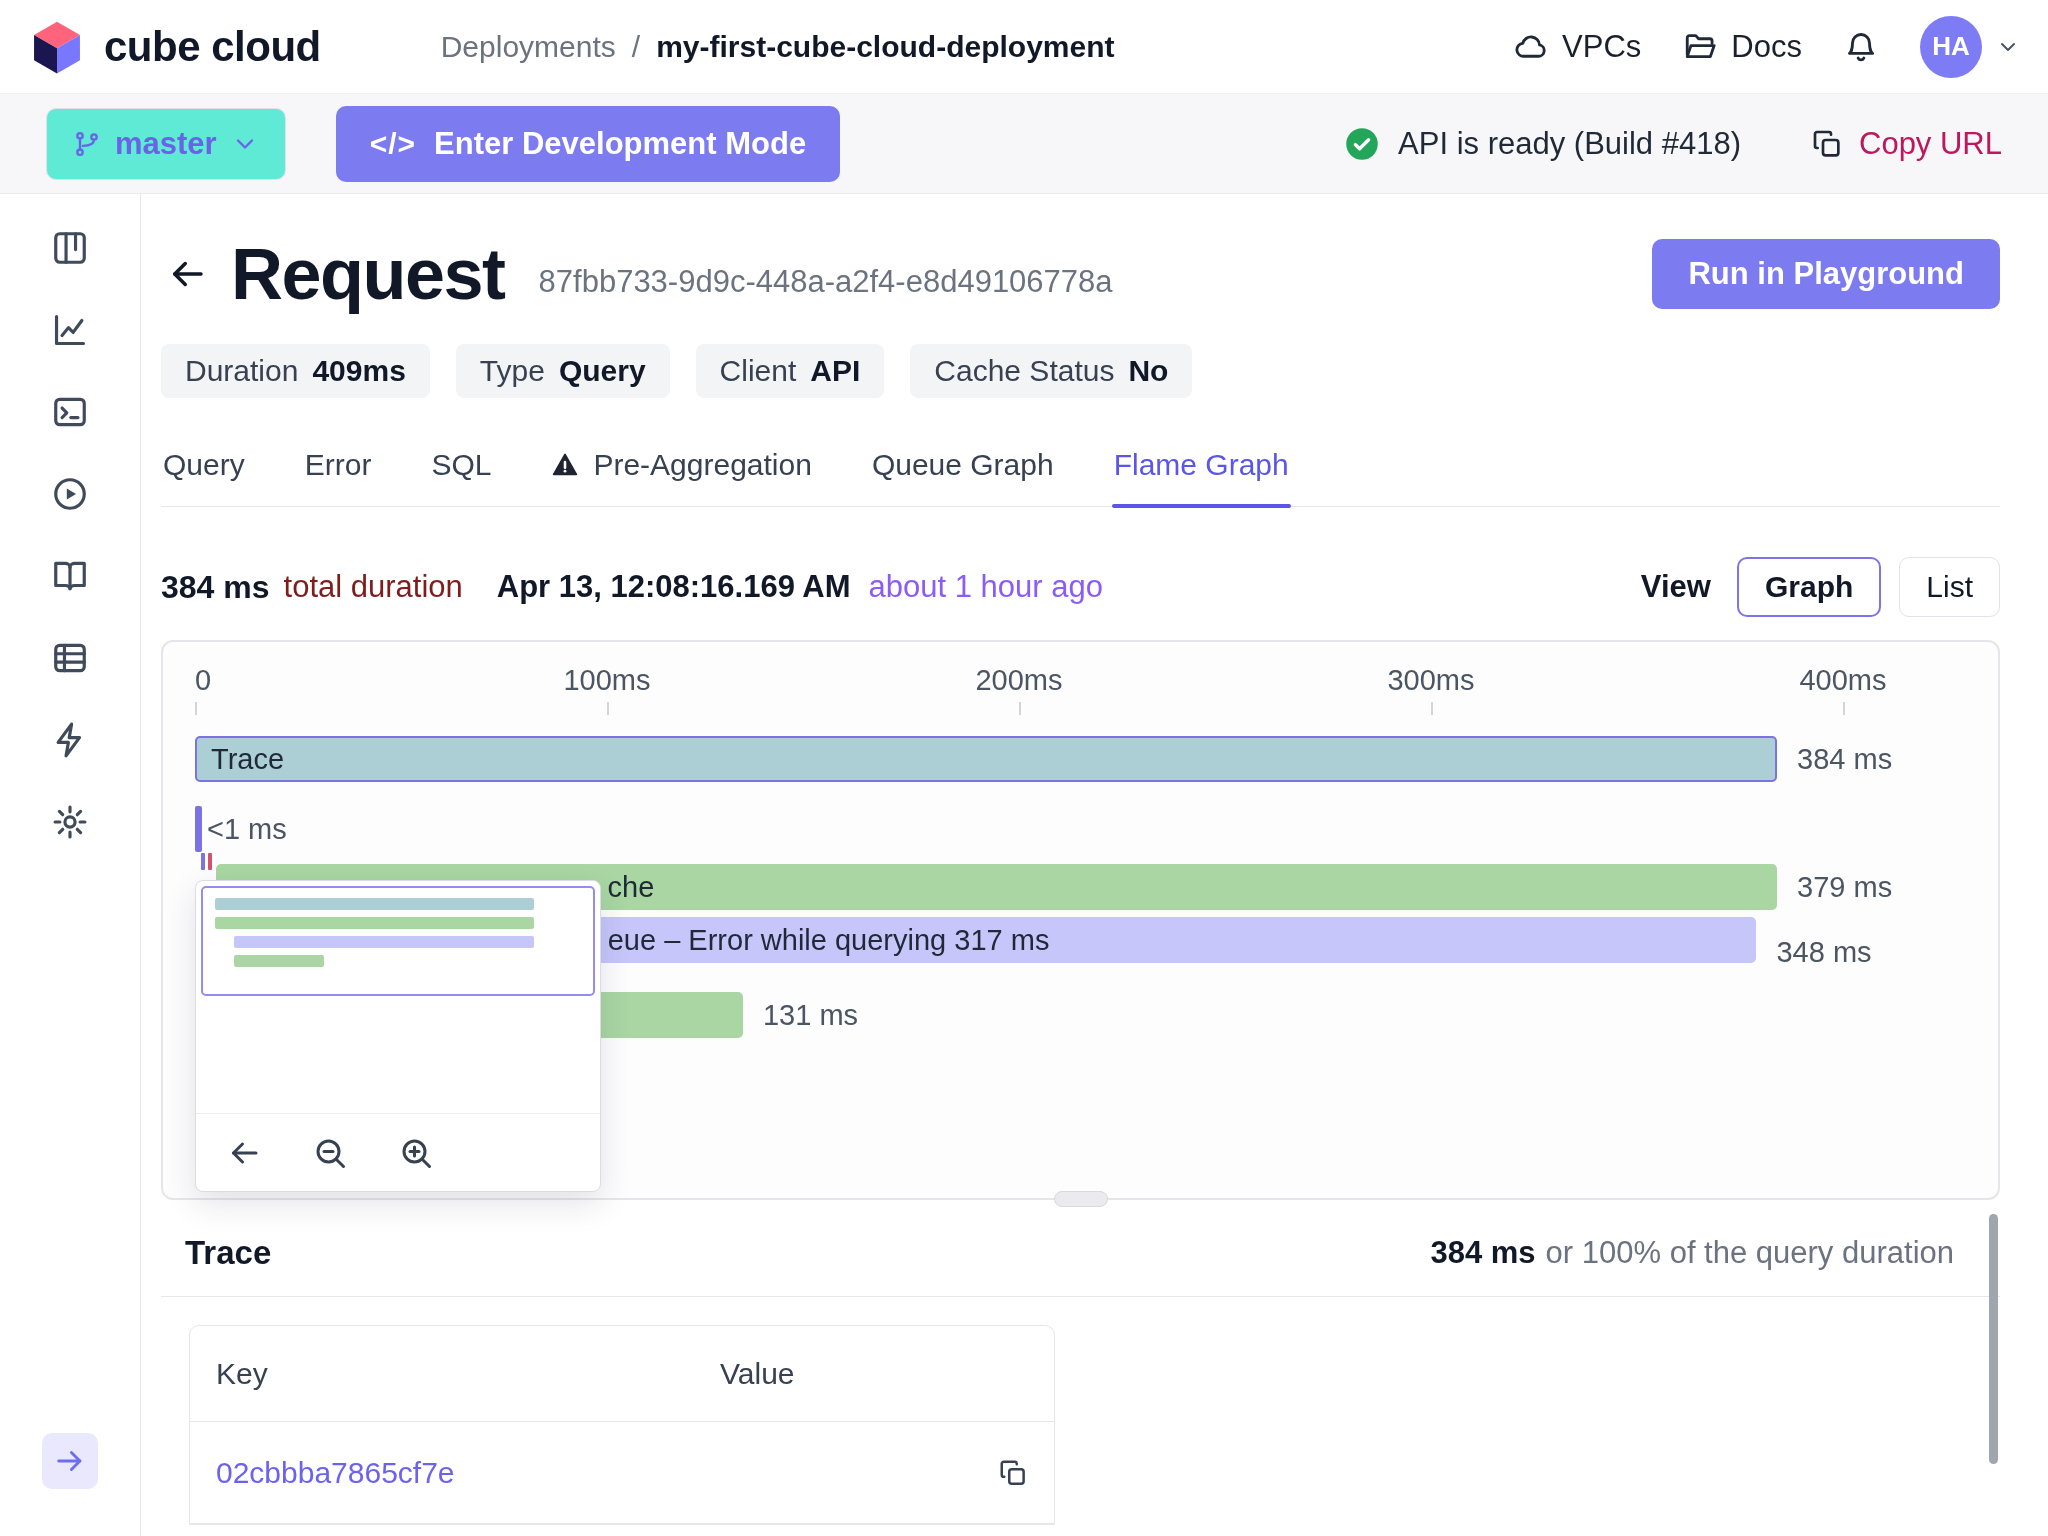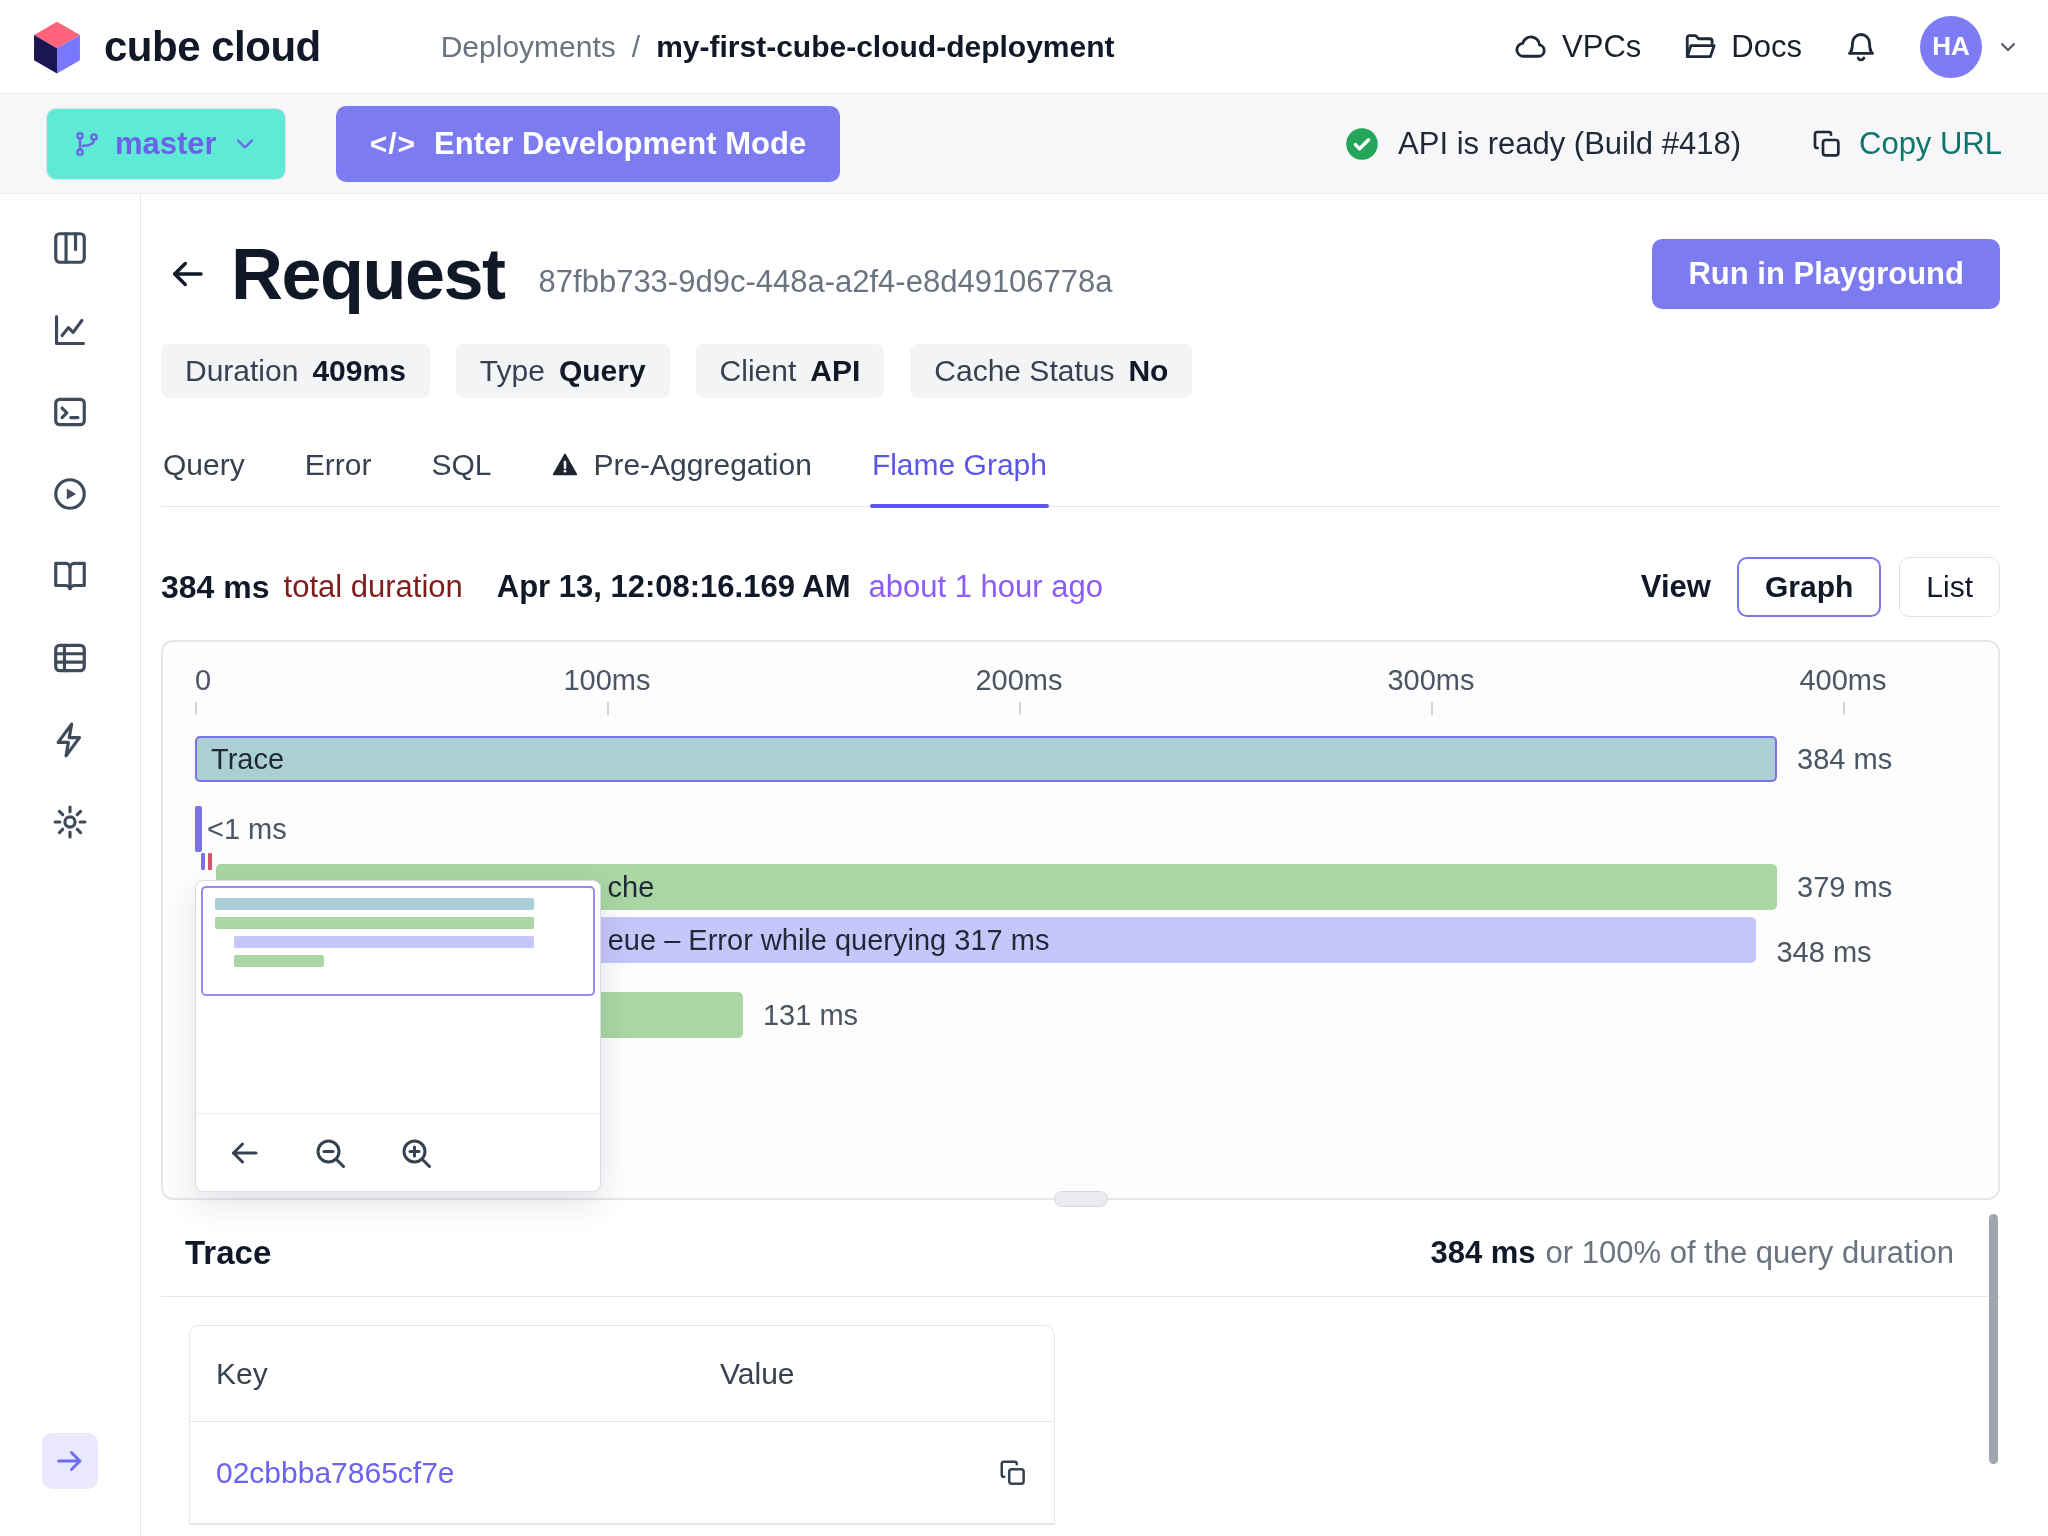--- a/index.html
+++ b/index.html
@@ -26,21 +26,21 @@
 
   
   .toolbar { height: 100px; background: #f7f7f9; border-bottom: 1px solid #ececef; display: flex; align-items: center; padding: 0 46px; gap: 50px; }
   .branch-btn { display: flex; align-items: center; gap: 14px; background: #5eead4; border: 1px solid #e2e2e8; border-radius: 10px; height: 72px; padding: 0 26px; color: #6a63e8; font-size: 31px; font-weight: 600; cursor: pointer; }
   .branch-icon, .branch-chev { font-size: 28px; color: #6a63e8; }
   .devmode-btn { display: flex; align-items: center; gap: 18px; background: #7c7bf0; border: none; border-radius: 10px; height: 76px; padding: 0 34px; color: #fff; font-size: 31px; font-weight: 600; cursor: pointer; }
   .devmode-glyph { font-weight: 700; font-size: 30px; letter-spacing: 1px; }
   .toolbar-right { margin-left: auto; display: flex; align-items: center; gap: 70px; }
   .api-status { display: flex; align-items: center; gap: 18px; font-size: 31px; color: #1f2937; }
   .status-icon { font-size: 36px; }
-  .copy-url { display: flex; align-items: center; gap: 16px; font-size: 31px; color: #0f766e; font-weight: 500; cursor: pointer; }
+  .copy-url { display: flex; align-items: center; gap: 16px; font-size: 31px; color: #be185d; font-weight: 500; cursor: pointer; }
   .copy-ic { font-size: 32px; color: #1f2937; }
 
   
   .app-body { display: flex; height: 1342px; }
   .sidebar { width: 141px; border-right: 1px solid #e9e9ec; position: relative; display: flex; flex-direction: column; align-items: center; padding-top: 26px; gap: 26px; background: #fff; }
   .side-item { width: 56px; height: 56px; border-radius: 10px; display: flex; align-items: center; justify-content: center; color: #3f4a5a; cursor: pointer; }
   .side-icon { font-size: 38px; }
   .side-collapse { position: absolute; bottom: 47px; left: 50%; transform: translateX(-50%); width: 56px; height: 56px; background: #e9e8fd; border-radius: 10px; display: flex; align-items: center; justify-content: center; color: #6e6cf0; cursor: pointer; }
   .collapse-icon { font-size: 34px; }
 
@@ -342,20 +342,23 @@
         </div>
         <div class="tab">
           <span class="icon tab-warning">
             <svg viewBox="0 0 24 24">
               <path d="M12 3 2.3 20h19.4L12 3z" fill="#1f2430" stroke="#1f2430" stroke-width="1.5" stroke-linejoin="round"></path>
               <path d="M12 9.5v4.8" stroke="#fff" stroke-width="2.2" stroke-linecap="round"></path>
               <circle cx="12" cy="17.3" r="1.2" fill="#fff"></circle>
             </svg>
           </span>
           <span>Pre-Aggregation</span>
+        </div>
+        <div class="tab">
+          <span>Queue Graph</span>
         </div>
         <div class="tab active">
           <span>Flame Graph</span>
         </div>
       </div>
 
     <div class="meta-row">
       <span class="md-duration">384 ms</span>
       <span class="md-label">total duration</span>
       <span class="md-time">Apr 13, 12:08:16.169 AM</span>

